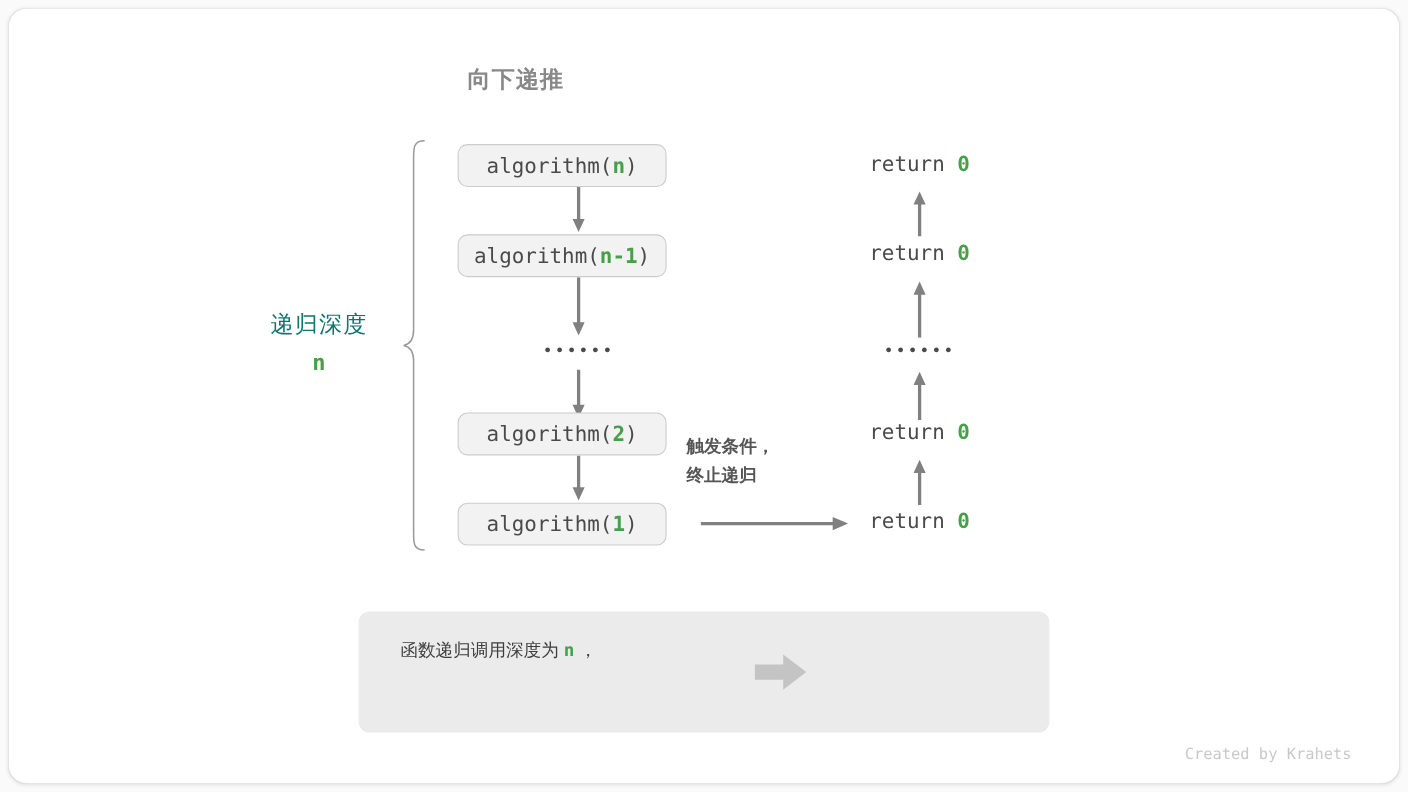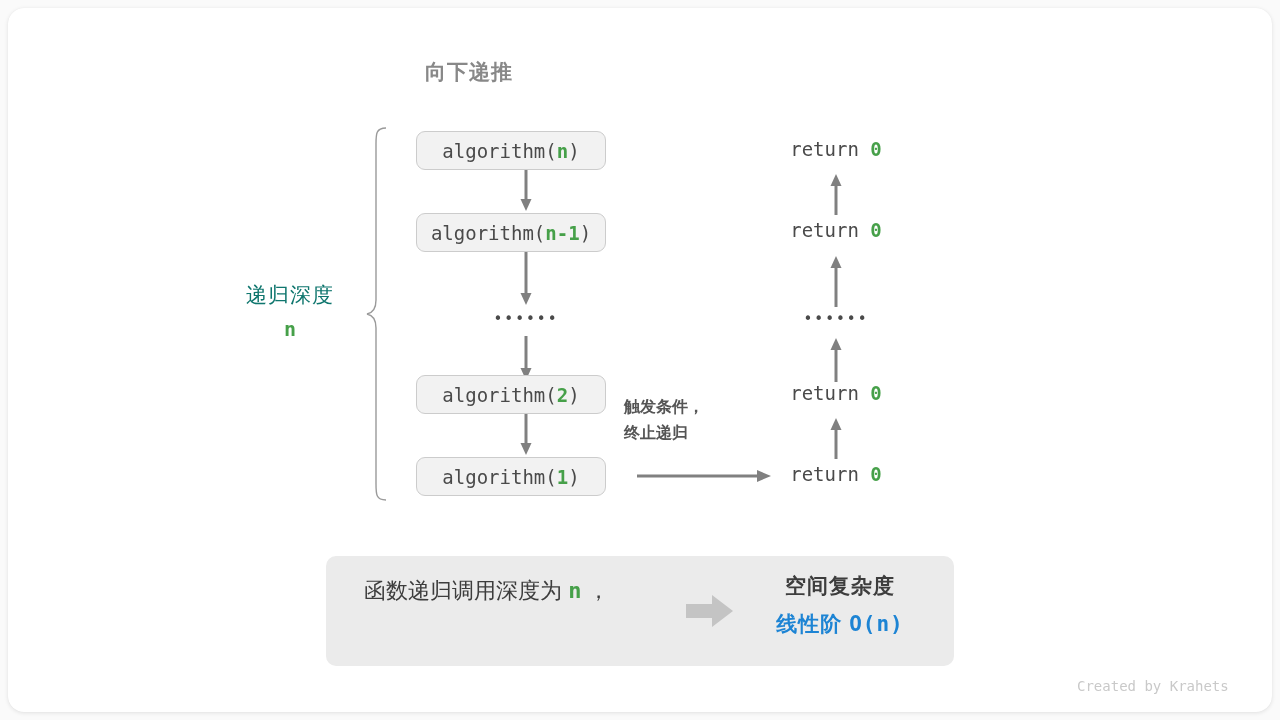--- a/index.html
+++ b/index.html
@@ -96,21 +96,21 @@
     white-space: nowrap;
   }
 
   #summary-box {
     box-sizing: border-box;
     background: #ebebeb;
     border-radius: 10px;
   }
   .sum-left {
     font-family: "Liberation Sans", sans-serif;
-    font-size: 22px;
+    font-size: 16px;
     color: #3d3d3d;
     line-height: 38px;
     white-space: nowrap;
   }
   .sum-left .g { color: #46a049; font-weight: bold; font-family:"DejaVu Sans Mono", monospace; }
   .sum-left .mono { font-family: "DejaVu Sans Mono", monospace; }
   .sum-right { text-align: center; white-space: nowrap; }
   .sum-right .line1 {
     display: block;
     font-family: "Liberation Sans", sans-serif;
@@ -259,22 +259,15 @@
       <span>函数递归调用深度为</span>
       <span class="g">n</span>
       <span>，</span>
     </div>
   </div>
 
   <svg class="abs" style="left:686px; top:594px;" width="48" height="34">
     <polygon points="0,10 26,10 26,1 47,17 26,33 26,24 0,24" fill="#c4c4c4"></polygon>
   </svg>
 
-  <div class="abs sum-right" style="left:742px; top:572px; width:196px;">
-    <span class="line1">空间复杂度</span>
-    <span class="line2">
-      <span>线性阶</span>
-      <span class="mono">O(n)</span>
-    </span>
-  </div>
 
   <div class="abs" id="credit" style="left:1077px; top:678px;">Created by Krahets</div>
 </div>
 
 </body></html>

